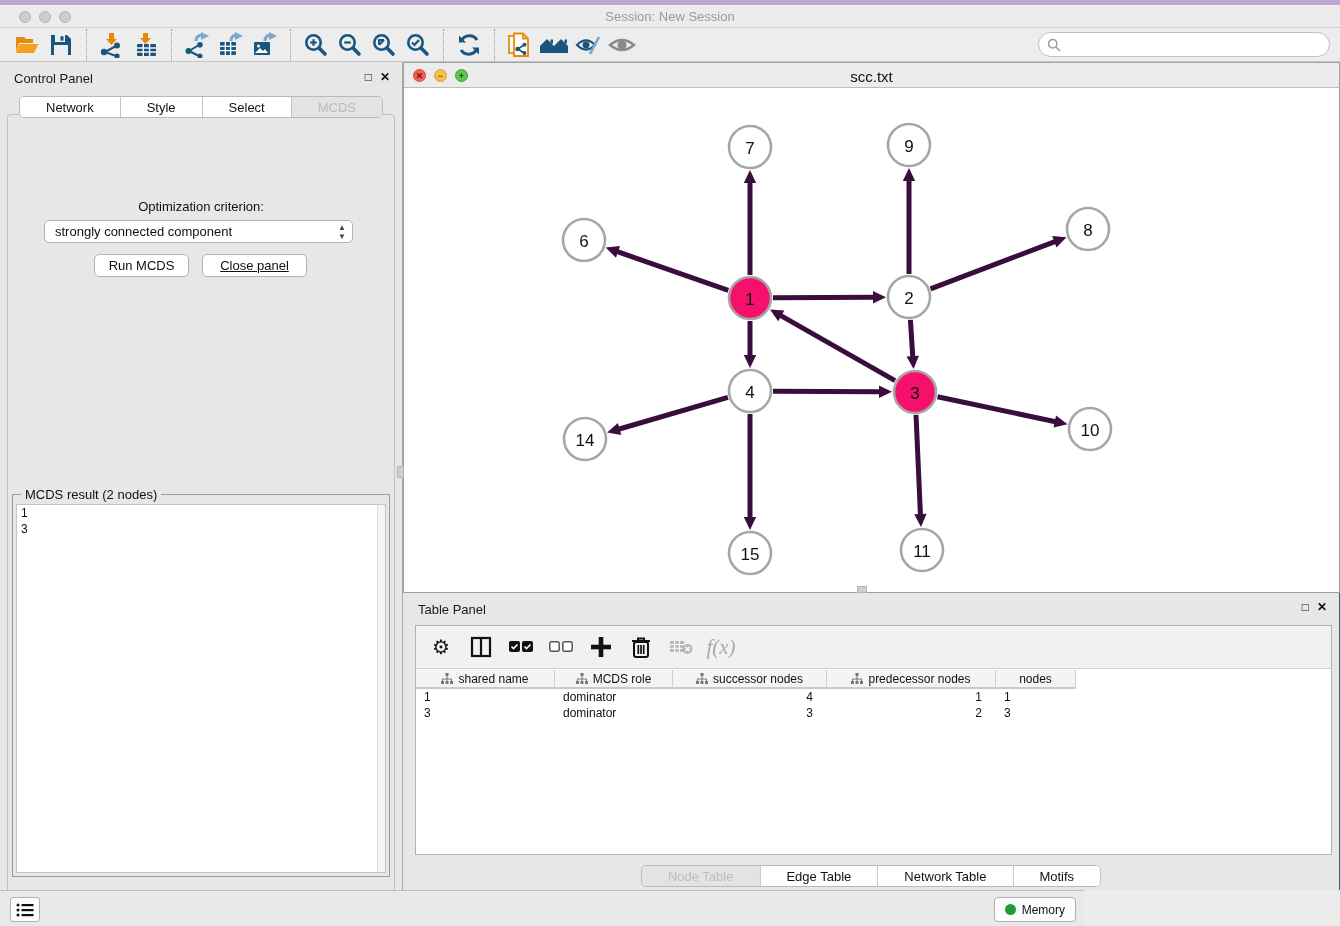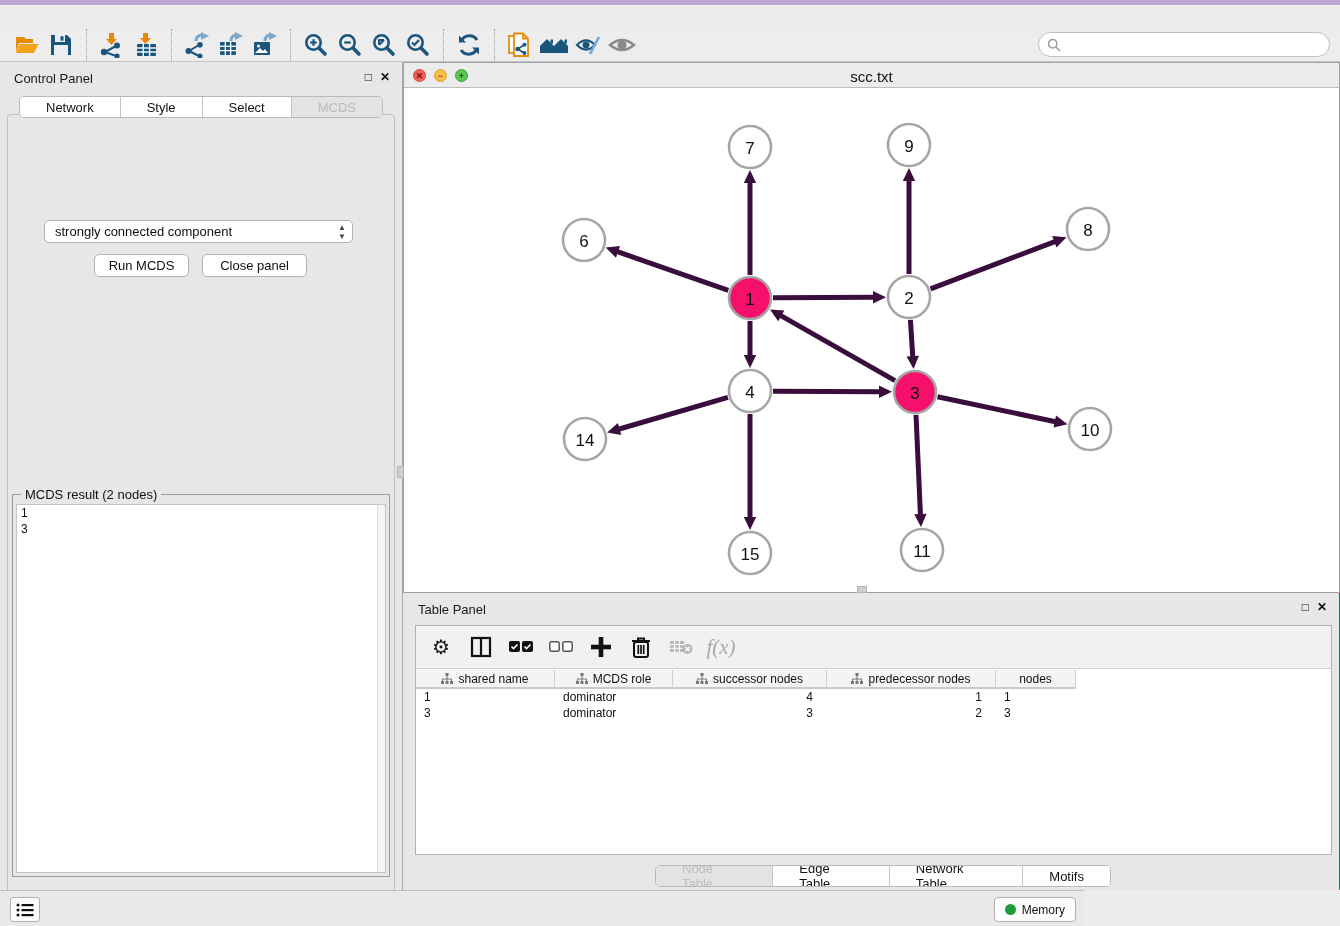--- a/index.html
+++ b/index.html
@@ -65,34 +65,40 @@
   .fx { font-family:"Liberation Serif", serif; font-style:italic; font-size:21px; color:#a9a9a9; }
   .gear-glyph { font-size:20px; color:#1a1a1a; }
   .tbl { position:absolute; left:0; top:44px; width:100%; }
   .tbl-header { display:flex; height:19px; }
   .th { background:#f4f4f4; border-right:1px solid #cfcfcf; border-bottom:2px solid #c9c9c9; font-size:12px; color:#111; display:flex; align-items:center; justify-content:center; gap:5px; }
   .tbl-row { display:flex; height:16px; }
   .td { font-size:12px; color:#111; padding:1px 8px 0 8px; white-space:nowrap; overflow:hidden; }
   .td.num { text-align:right; padding-right:14px; }
   .hier-icon { flex:0 0 auto; }
 
-  .tp-tabs { position:absolute; left:50%; transform:translateX(-50%); top:272px; display:flex; height:22px; border:1px solid #b9b9b9; border-radius:5px; overflow:hidden; background:#fff;margin-left:12px; }
+  .tp-tabs { position:absolute; left:50%; transform:translateX(-50%); top:272px; display:flex; height:22px; border:1px solid #b9b9b9; border-radius:5px; overflow:hidden; background:#fff; }
 
   
   .statusbar { position:absolute; left:0; top:890px; width:1084px; height:36px; background:#e9e9e9; border-top:1px solid #bdbdbd; }
   .status-left-btn { position:absolute; left:10px; top:6px; width:30px; height:25px; background:#fdfdfd; border:1px solid #b0b0b0; border-radius:3px; display:flex; align-items:center; justify-content:center; }
   .memory-btn { position:absolute; right:8px; top:6px; height:25px; background:#fdfdfd; border:1px solid #b0b0b0; border-radius:4px; display:flex; align-items:center; gap:6px; padding:0 10px; font-size:12px; color:#111; }
   .memory-dot { width:11px; height:11px; border-radius:50%; background:#1f9d3a; }
 </style>
 </head>
 <body>
 
 <div class="root">
   <div class="behind-strip"></div>
 
+  <div class="titlebar">
+    <span class="tl-dot" style="left:19px"></span>
+    <span class="tl-dot" style="left:39px"></span>
+    <span class="tl-dot" style="left:59px"></span>
+    <div class="title">Session: New Session</div>
+  </div>
 
   <div class="toolbar">
     <span class="icon-btn">
       <svg width="26" height="26" viewBox="0 0 26 26">
           <path d="M2 5h8l2 2h7v4H5L2 20Z" fill="#e8890b"></path>
           <path d="M5.5 12h19l-4.5 9H2Z" fill="#f5a21b"></path>
         </svg>
     </span>
     <span class="icon-btn">
       <svg width="26" height="26" viewBox="0 0 26 26">
@@ -262,26 +268,27 @@
         <span style="font-weight:bold">✕</span>
       </span>
     </div>
     <div class="cp-content-frame"></div>
     <div class="seg-tabs">
       <span class="seg">Network</span>
       <span class="seg">Style</span>
       <span class="seg">Select</span>
       <span class="seg disabled">MCDS</span>
     </div>
+    <div class="opt-label">Optimization criterion:</div>
     <div class="select-box">
       <span>strongly connected component</span>
       <span class="select-arrows">▲<br>▼</span>
     </div>
     <button class="btn" style="left:94px; top:192px; width:95px;">Run MCDS</button>
-    <button class="btn" style="left:202px; top:192px; width:105px;">Close panel</button>
+    <button class="btn" style="left:202px; top:192px; width:105px;text-decoration:underline;">Close panel</button>
     <div class="result-fieldset">
       <span class="result-legend">MCDS result (2 nodes)</span>
       <div class="result-area">
         <div class="result-line">1</div>
         <div class="result-line">3</div>
         <div class="result-scroll"></div>
       </div>
     </div>
   </div>
 

